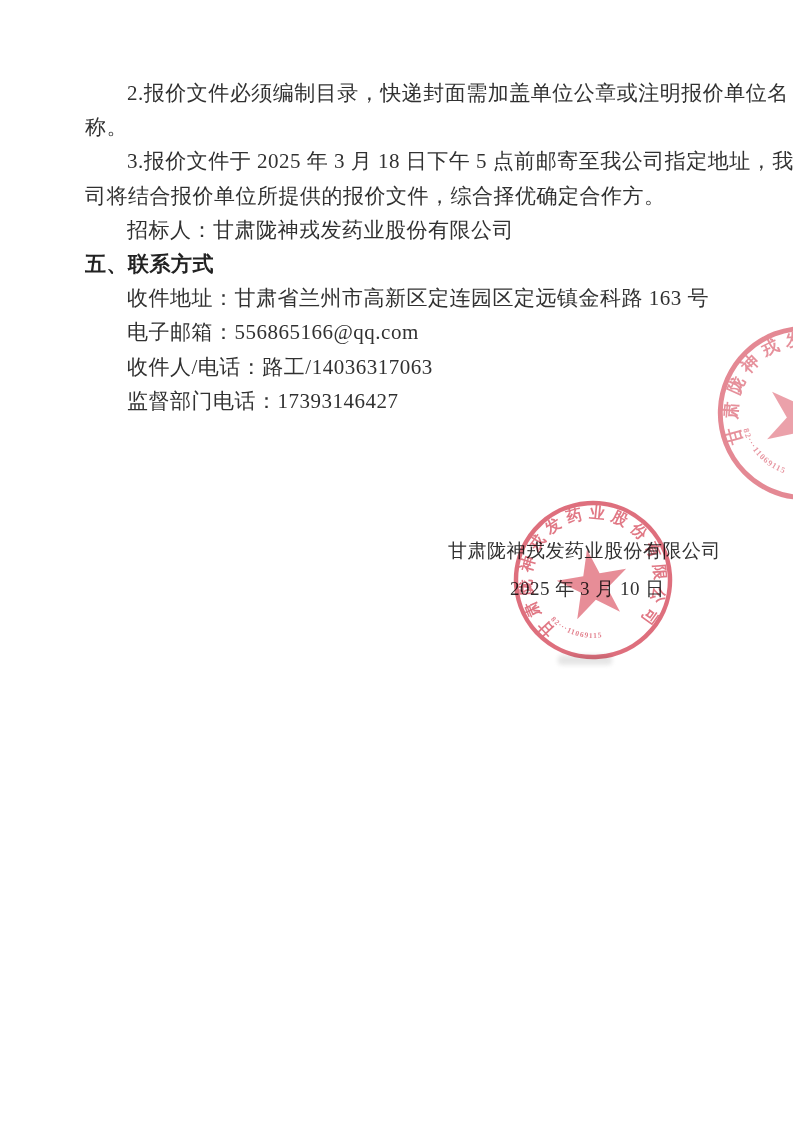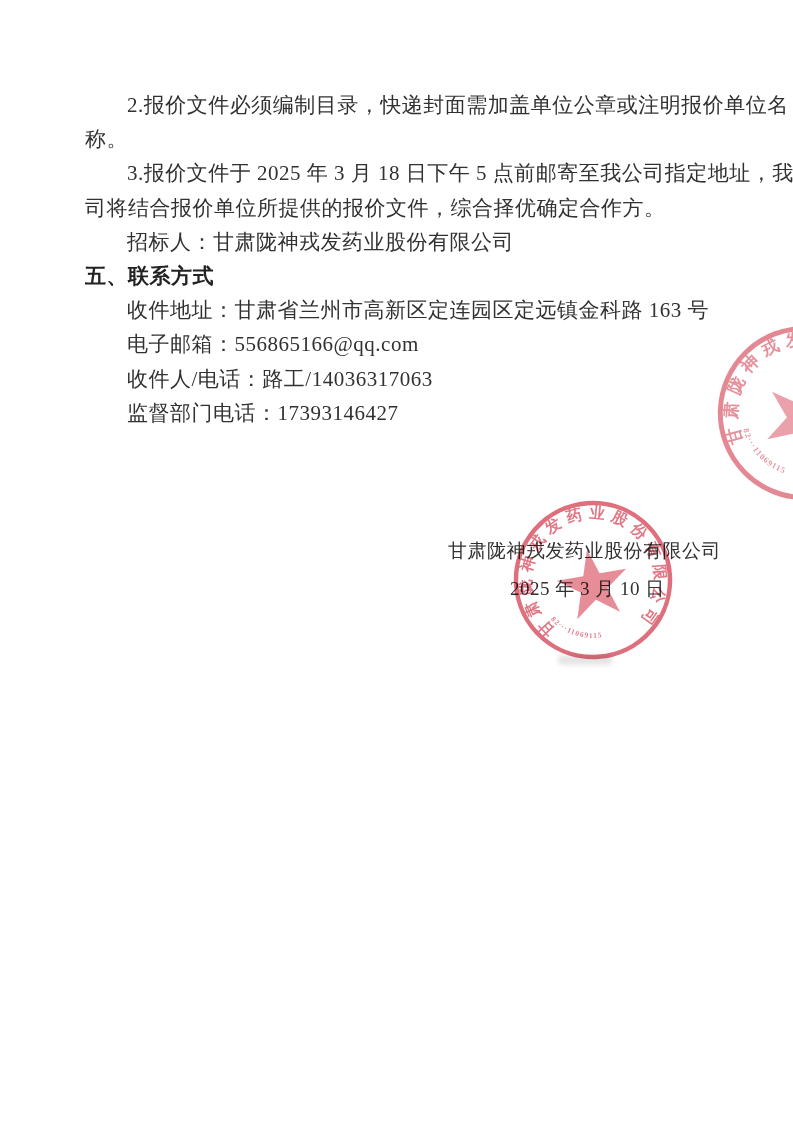--- a/index.html
+++ b/index.html
@@ -12,21 +12,21 @@
     width: 793px;
     height: 1122px;
     background: #ffffff;
     overflow: hidden;
     font-family: "Liberation Serif", "DejaVu Serif", serif;
     color: #303030;
   }
   .doc-lines {
     position: absolute;
     left: 85px;
-    top: 90px;
+    top: 78px;
     width: 640px;
   }
   .line {
     height: 34.2px;
     font-size: 21px;
     line-height: 30px;
     white-space: pre;
     letter-spacing: 0.5px;
     color: #313131;
   }

